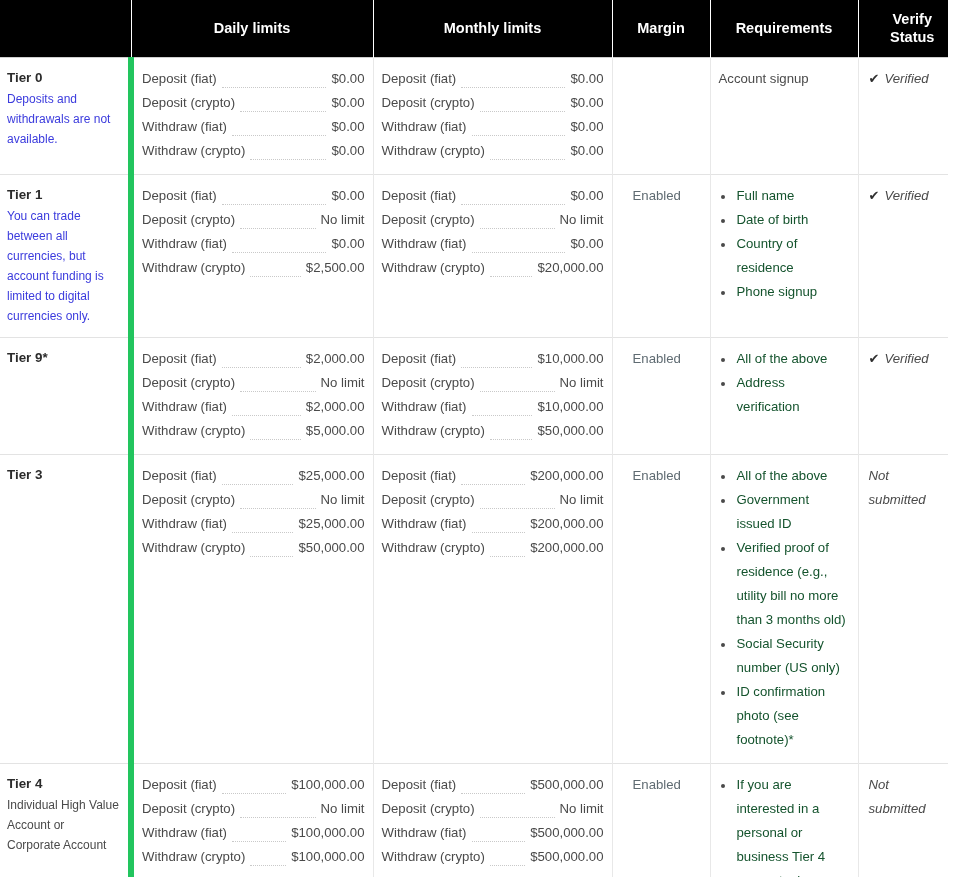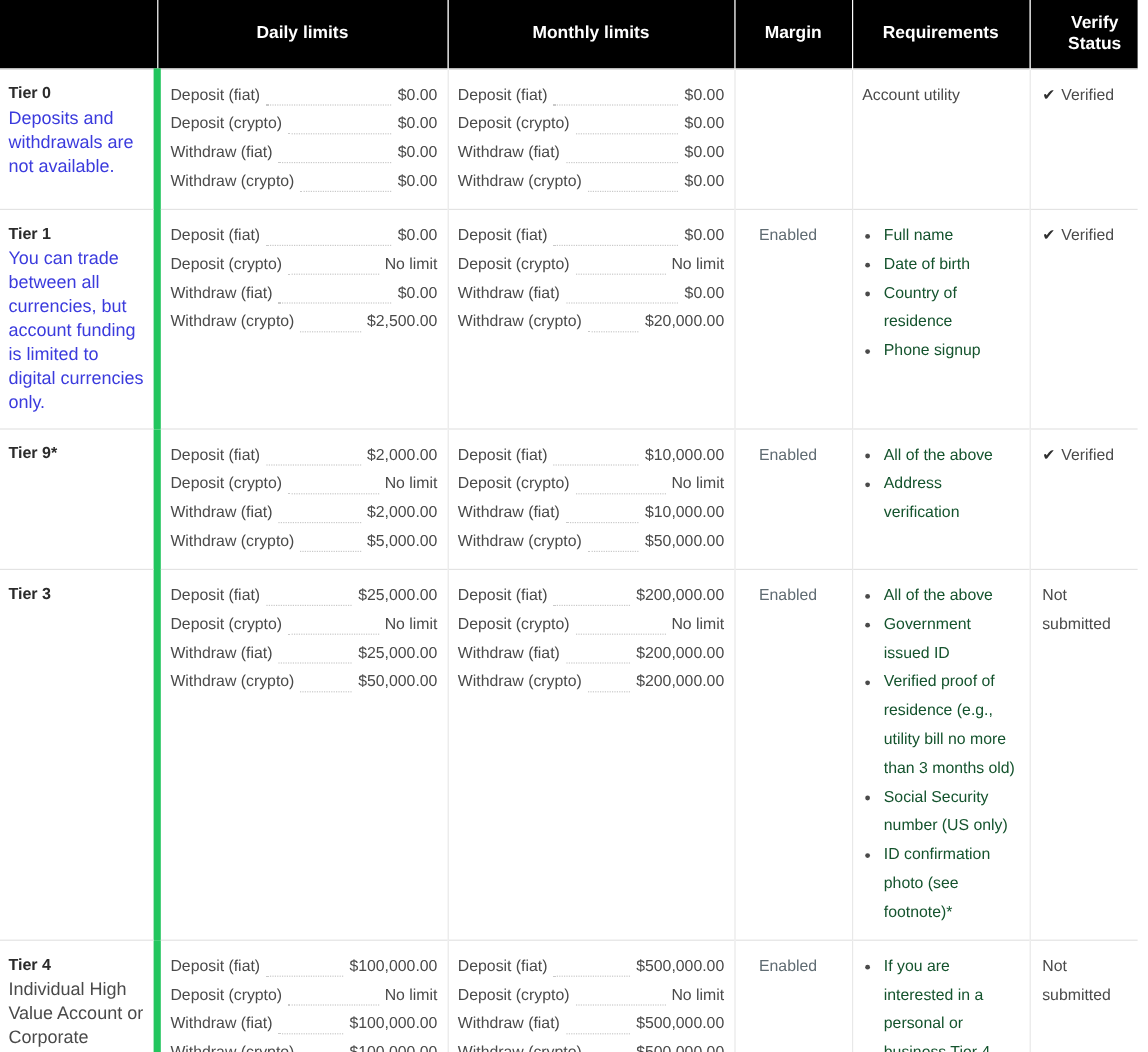--- a/index.html
+++ b/index.html
@@ -56,21 +56,21 @@
   td.tier-cell { padding-left: 7px; border-right: 6px solid #22c55e; }
   .tier-title {
     color: #2b2b2b;
     font-weight: bold;
     font-size: 13.4px;
     line-height: 21px;
     margin-bottom: 1px;
   }
   .tier-note {
     color: #3b3bdd;
-    font-size: 15px;
+    font-size: 12px;
     line-height: 20px;
   }
   .tier-note.plain { color: #4a4a4a; }
 
   
   ul.limits-list { list-style: none; margin: 0; padding: 0; }
   ul.limits-list li {
     display: flex;
     align-items: flex-end;
     font-size: 13.2px;
@@ -101,21 +101,21 @@
     line-height: 24px;
     color: #14532d;
     margin: 0;
     padding-left: 2px;
   }
   ul.req-list li::marker { color:#4a4a4a; font-size: 12px; }
 
   td.verify-cell { padding-left: 10px; color:#4a4a4a; font-size:13.2px; }
   .verify-wrap { display:flex; align-items:flex-start; gap:5px; line-height:24px; }
   .check-icon { color:#2f2f2f; font-size:13px; line-height:24px; }
-  .verify-text { white-space: normal; }
+  .verify-text { white-space: normal; font-style: italic; }
 </style>
 </head>
 <body>
 
 <div id="root">
   <table class="limits">
     <colgroup>
       <col class="c-tier">
         <col class="c-daily">
         <col class="c-month">
@@ -182,21 +182,21 @@
               </li>
               <li>
                 <span class="lim-label">Withdraw (crypto)</span>
                 <span class="leader"></span>
                 <span class="lim-value">$0.00</span>
               </li>
             </ul>
           </td>
           <td class="margin-cell"></td>
           <td>
-            <div>Account utility</div>
+            <div>Account signup</div>
           </td>
           <td class="verify-cell">
             <div class="verify-wrap">
               <span class="check-icon">✔</span>
               <span class="verify-text">Verified</span>
             </div>
           </td>
         </tr>
         <tr>
           <td class="tier-cell">

